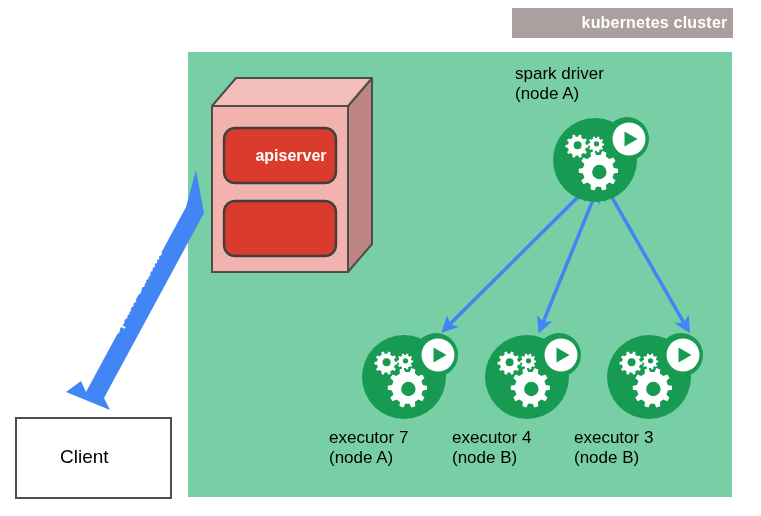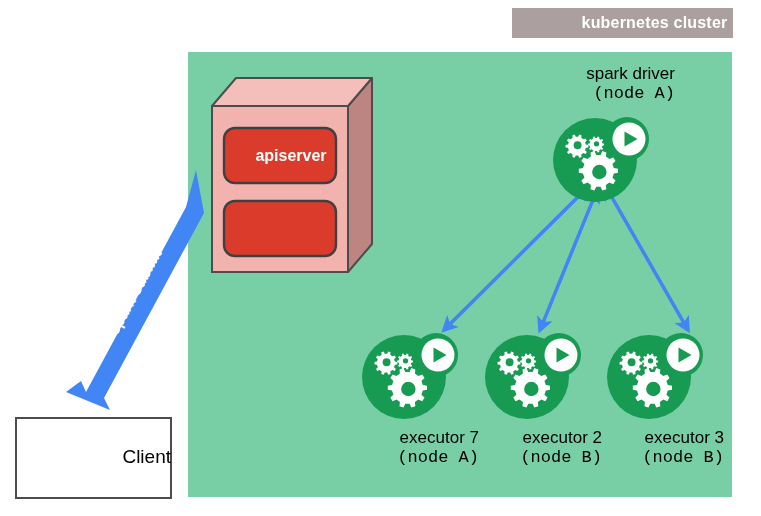--- a/index.html
+++ b/index.html
@@ -19,32 +19,33 @@
     left: 0; top: 0;
     width: 761px;
     height: 516px;
   }
   #stage > svg {
     position: absolute;
     left: 0; top: 0;
   }
   .lbl {
     position: absolute;
-    text-align: right;
+    text-align: left;
     color: #000000;
     font-family: "Liberation Sans", sans-serif;
     white-space: nowrap;
     line-height: 1.18;
   }
   .node-label {
     font-size: 17px;
   }
-  .node-label .l2 { display: block; font-family: Liberation Mono, monospace; }
+  .node-label .l2 { display: block; }
   .client-label {
     font-size: 19px;
+    padding-left: 44px;
   }
   .cluster-tag-text {
     position: absolute;
     color: #ffffff;
     font-size: 16px;
     font-weight: bold;
     font-family: Liberation Sans, sans-serif;
     white-space: nowrap;
     letter-spacing: 0.2px;
     padding-left: 32px;
@@ -187,21 +188,21 @@
     <span>spark driver</span>
     <span class="l2">(node A)</span>
   </div>
 
   <div class="lbl node-label" style="left:329px; top:428px; width:150px;">
     <span>executor 7</span>
     <span class="l2">(node A)</span>
   </div>
 
   <div class="lbl node-label" style="left:452px; top:428px; width:150px;">
-    <span>executor 2</span>
+    <span>executor 4</span>
     <span class="l2">(node B)</span>
   </div>
 
   <div class="lbl node-label" style="left:574px; top:428px; width:150px;">
     <span>executor 3</span>
     <span class="l2">(node B)</span>
   </div>
 
   <div class="lbl client-label" style="left:16px; top:446px; width:155px;">Client</div>
 

